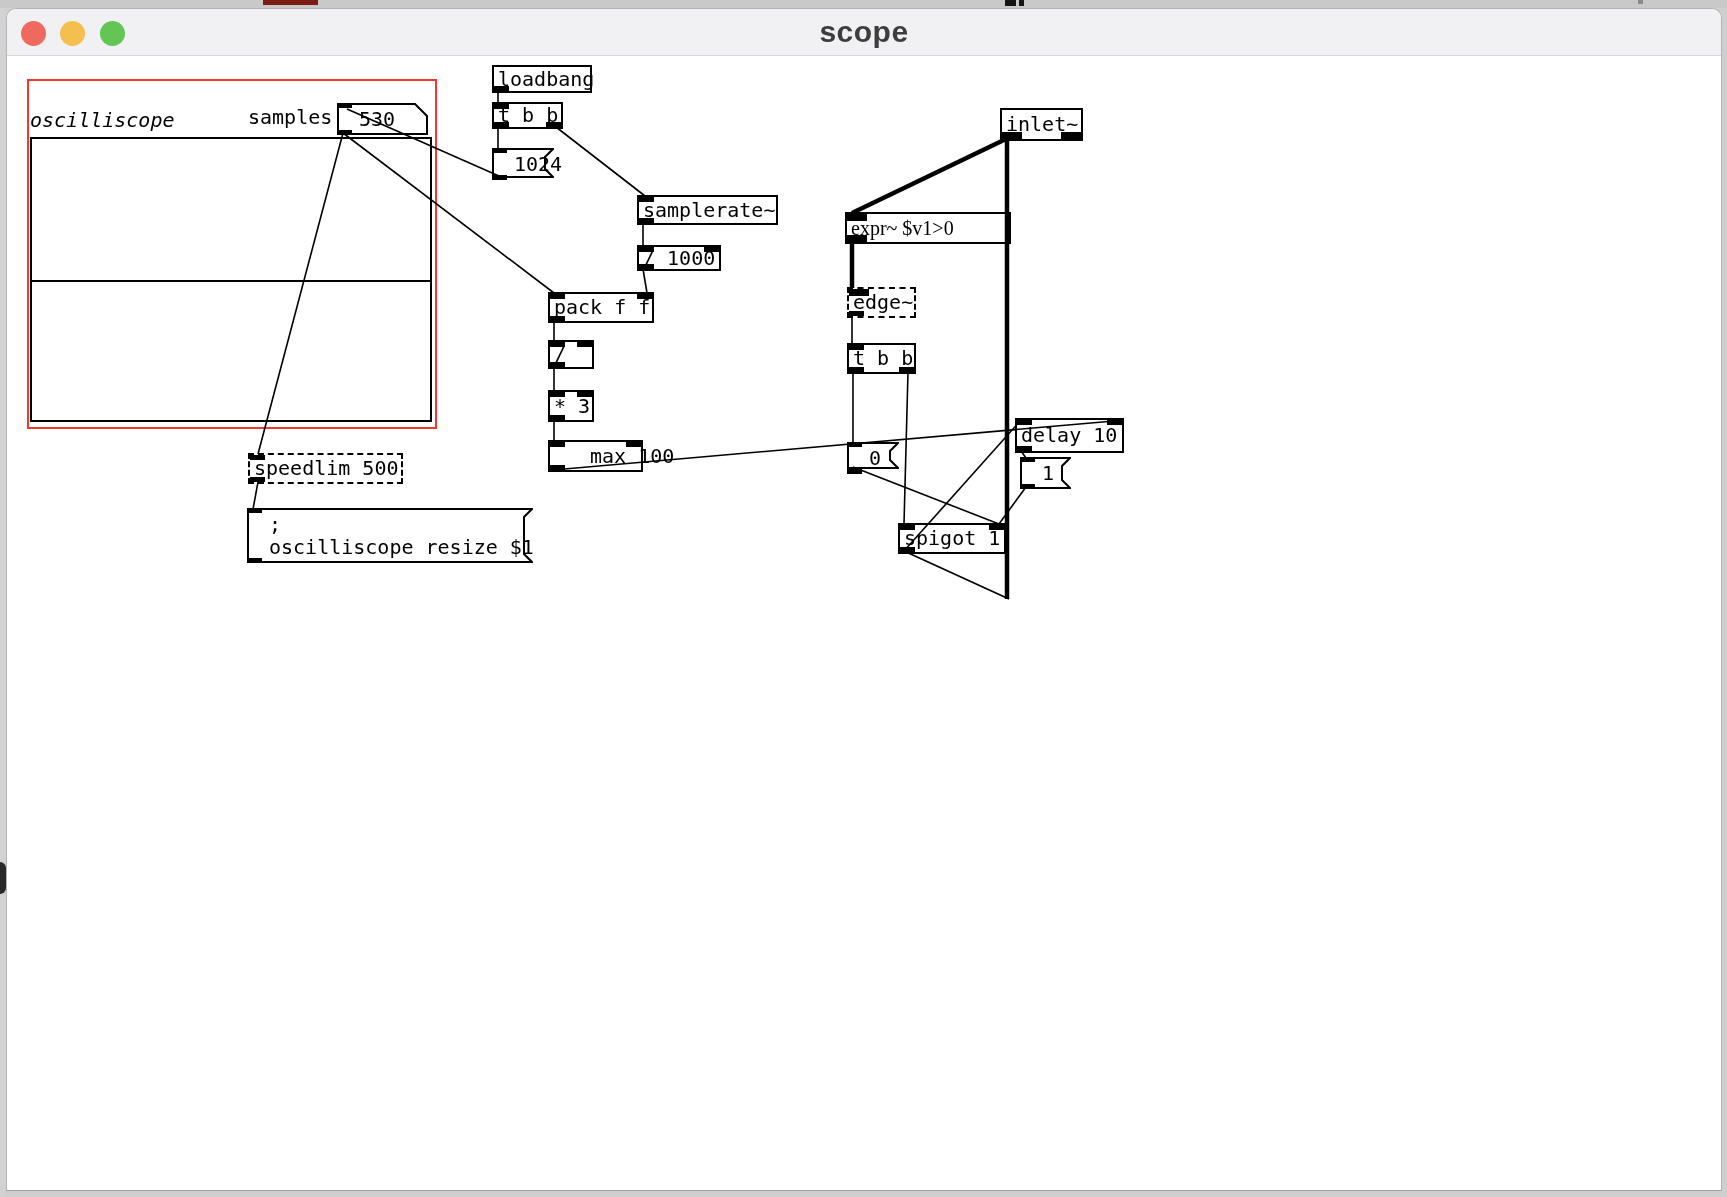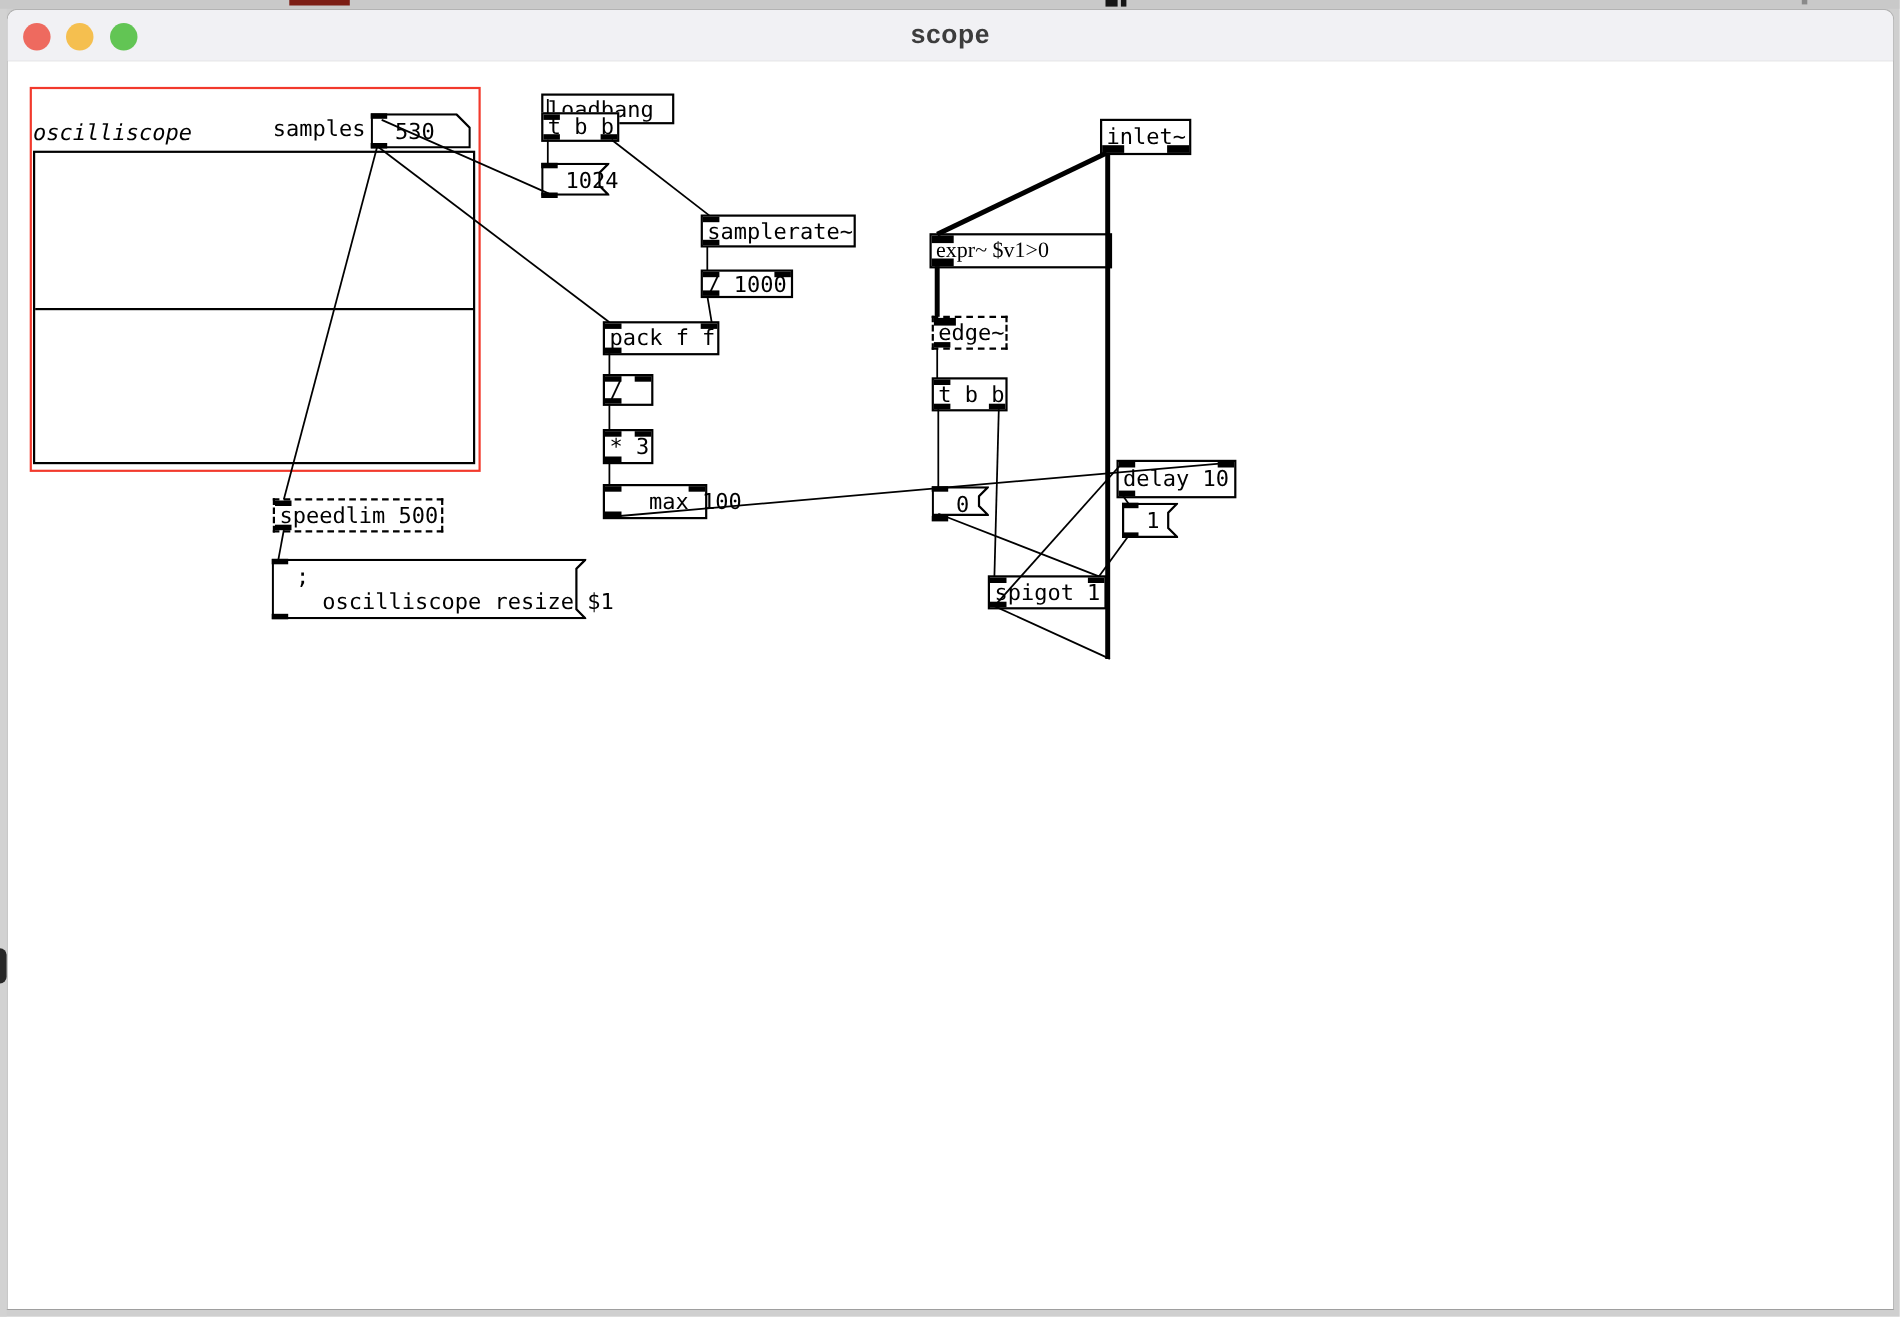--- a/index.html
+++ b/index.html
@@ -15,21 +15,21 @@
     border-radius:10px 10px 0 0;box-sizing:border-box;
   }
   .titlebar{
     position:absolute;left:0;top:0;right:0;height:46px;
     background:#f1f1f4;border-bottom:1px solid #d8d8d8;
     border-radius:9px 9px 0 0;
     display:flex;align-items:center;justify-content:center;
   }
   .title{
     font-family:"Liberation Sans","DejaVu Sans",sans-serif;
-    font-weight:bold;font-size:24px;color:#3d3d3d;letter-spacing:.5px;
+    font-weight:bold;font-size:30px;color:#3d3d3d;letter-spacing:.5px;
   }
   .tl{position:absolute;top:12px;width:25px;height:25px;border-radius:50%;}
   .tl.red{left:14px;background:#ee6a5f;}
   .tl.yellow{left:53px;background:#f5bf4f;}
   .tl.green{left:93px;background:#62c554;}
   
   .peek{position:absolute;}
   
   .canvas{position:absolute;left:0;top:0;width:1727px;height:1197px;}
   .box{
@@ -86,21 +86,21 @@
 
   <div class="box shaped" style="left:337px;top:103px;width:91px;height:32px;">
     <svg class="shape" width="91" height="32">
       <polygon points="1,1 78,1 90,13 90,31 1,31" fill="#fff" stroke="#000" stroke-width="2"></polygon>
     </svg>
     <span class="lbl">530</span>
     <span class="nub in l"></span>
     <span class="nub out l"></span>
   </div>
 
-  <div class="box" style="left:492px;top:65px;width:121px;height:28px;margin-top:20px;">
+  <div class="box" style="left:492px;top:65px;width:100px;height:28px;">
     <span>loadbang</span>
     <span class="nub out l"></span>
   </div>
 
   <div class="box" style="left:492px;top:102px;width:71px;height:27px;">
     <span>t b b</span>
     <span class="nub in l"></span>
     <span class="nub out l"></span>
     <span class="nub out r"></span>
   </div>
@@ -158,21 +158,21 @@
   <div class="box dashed" style="left:248px;top:453px;width:155px;height:31px;">
     <span>speedlim 500</span>
     <span class="nub in l"></span>
     <span class="nub out l"></span>
   </div>
 
   <div class="box shaped" style="left:247px;top:508px;width:286px;height:55px;">
     <svg class="shape" width="286" height="55">
       <polygon points="1,1 285,1 277,9 277,46 285,54 1,54" fill="#fff" stroke="#000" stroke-width="2"></polygon>
     </svg>
-    <span class="lbl" style="display:inline-block;"><span style="display:block;">;</span><span style="display:block;margin-left:24px;">oscilliscope resize $1</span></span>
+    <span class="lbl" style="display:inline-block;"><span style="display:block;">;</span><span style="display:block;">oscilliscope resize $1</span></span>
     <span class="nub in l"></span>
     <span class="nub out l"></span>
   </div>
 
   <div class="box" style="left:1000px;top:108px;width:83px;height:33px;">
     <span>inlet~</span>
     <span class="nub sig out l"></span>
     <span class="nub sig out r"></span>
   </div>
 

